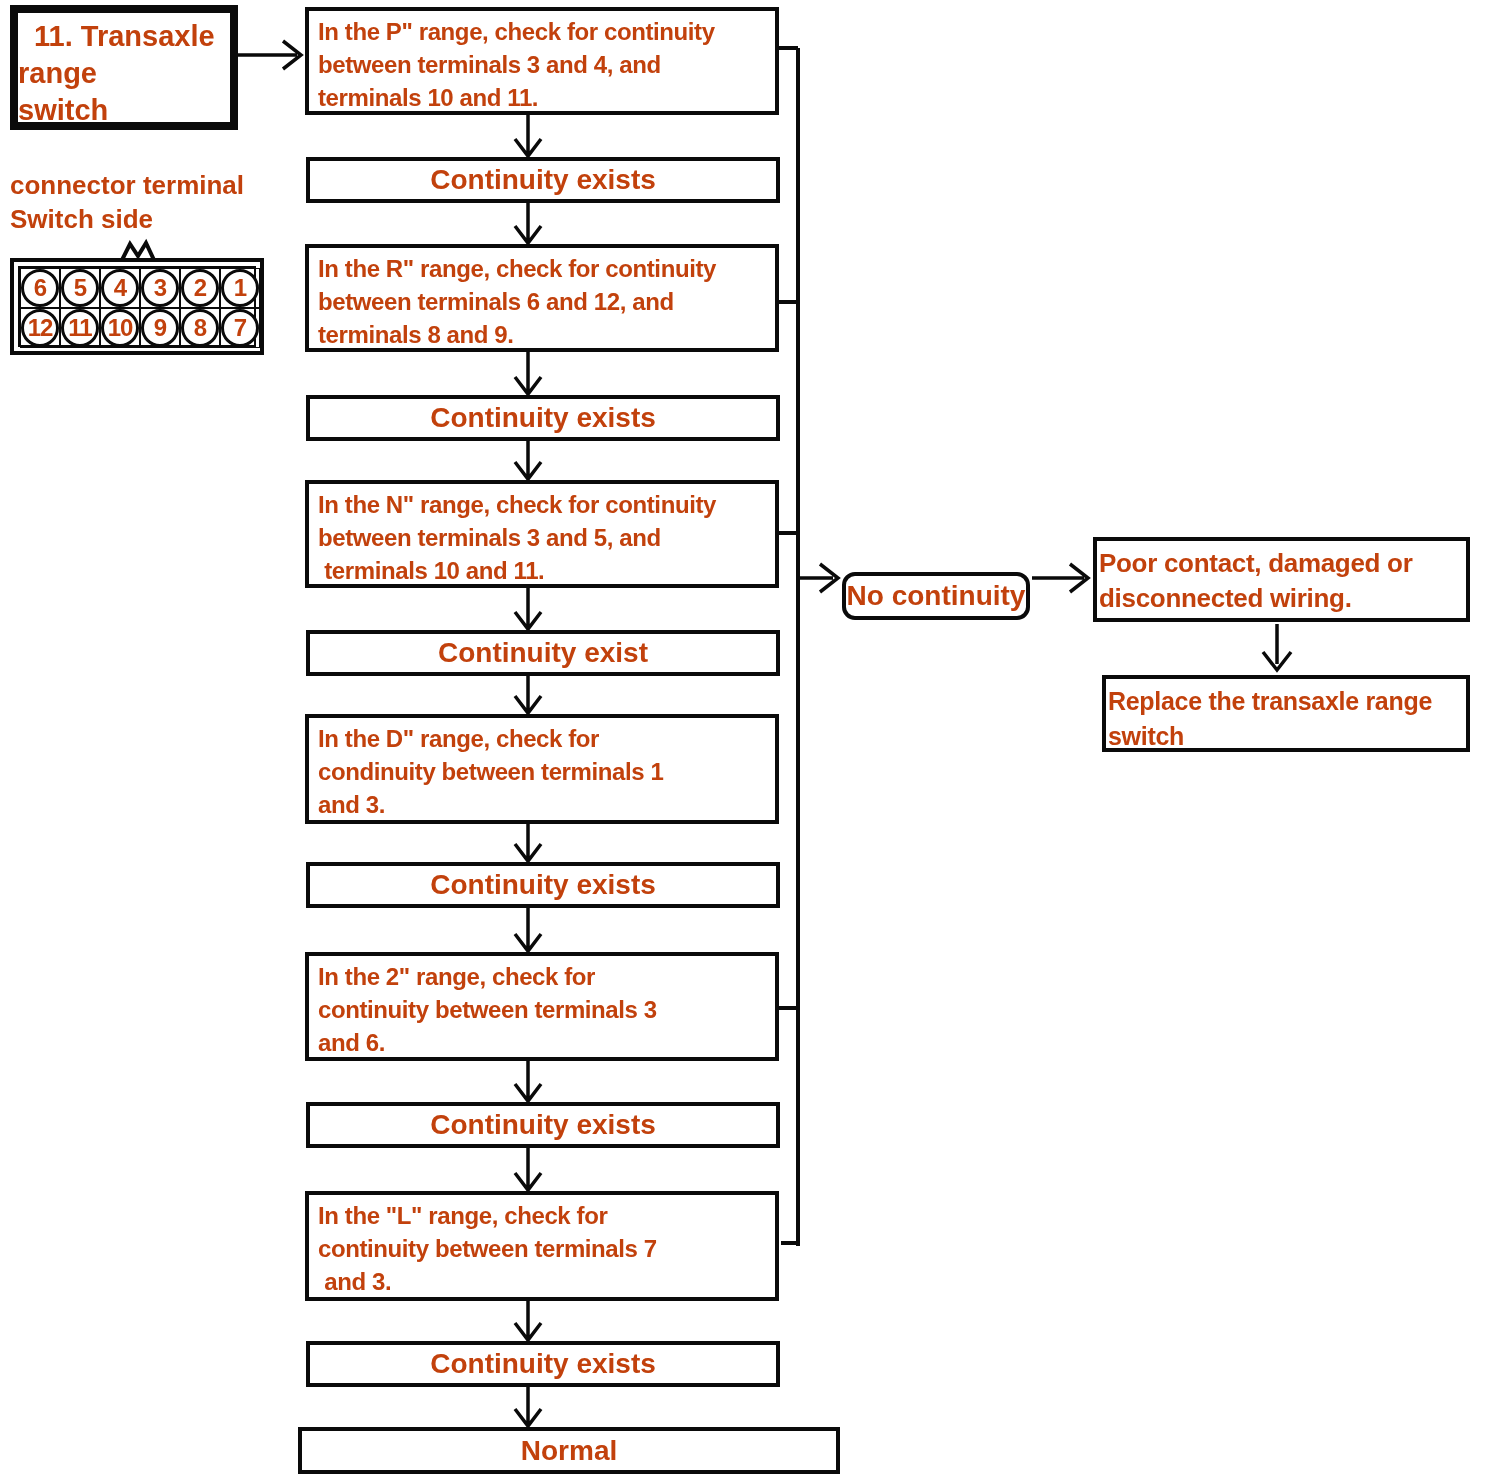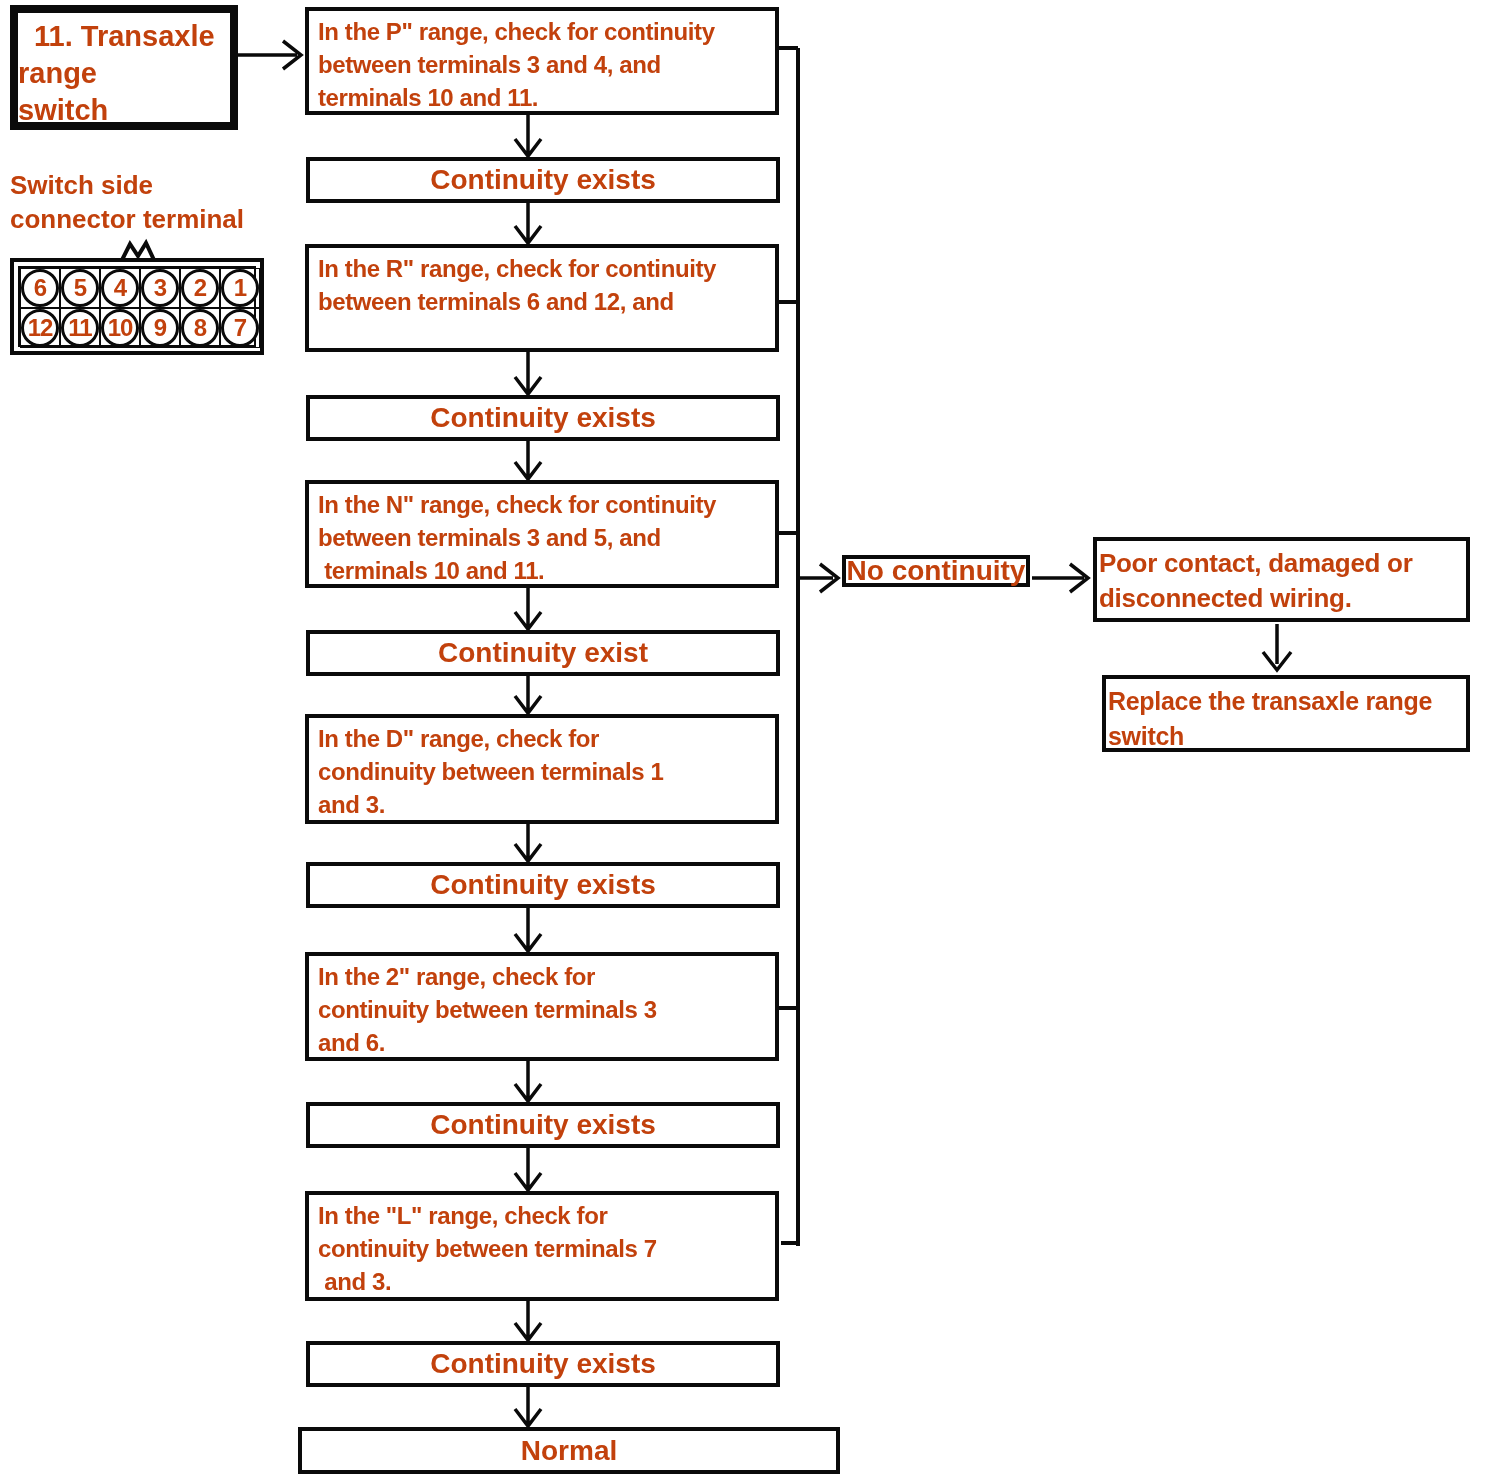--- a/index.html
+++ b/index.html
@@ -81,22 +81,22 @@
     </g>
   </svg>
 
   <div class="titlebox" style="left:10px;top:5px;width:228px;height:125px;">
     <div class="t1">11. Transaxle</div>
     <div class="t2">range</div>
     <div class="t2">switch</div>
   </div>
 
   <div class="label" style="left:10px;top:168px;width:280px;">
+    <div>connector terminal</div>
     <div>Switch side</div>
-    <div>connector terminal</div>
   </div>
 
   <div class="conn-outer">
     <div class="conn-inner">
       <div class="cell">
           <span class="circ">6</span>
         </div>
       <div class="cell">
           <span class="circ">5</span>
         </div>
@@ -139,20 +139,21 @@
     <div class="bl">terminals 10 and 11.</div>
   </div>
 
   <div class="box result" style="left:306px;top:157px;width:474px;height:46px;">
     <span>Continuity exists</span>
   </div>
 
   <div class="box step" style="left:305px;top:244px;width:474px;height:108px;">
     <div class="bl">In the R" range, check for continuity</div>
     <div class="bl">between terminals 6 and 12, and</div>
+    <div class="bl">terminals 8 and 9.</div>
   </div>
 
   <div class="box result" style="left:306px;top:395px;width:474px;height:46px;">
     <span>Continuity exists</span>
   </div>
 
   <div class="box step" style="left:305px;top:480px;width:474px;height:108px;">
     <div class="bl">In the N" range, check for continuity</div>
     <div class="bl">between terminals 3 and 5, and</div>
     <div class="bl"> terminals 10 and 11.</div>
@@ -189,21 +190,21 @@
   </div>
 
   <div class="box result" style="left:306px;top:1341px;width:474px;height:46px;">
     <span>Continuity exists</span>
   </div>
 
   <div class="box result" style="left:298px;top:1427px;width:542px;height:47px;justify-content:center;">
     <span>Normal</span>
   </div>
 
-  <div class="box result" style="left:842px;top:555px;width:188px;height:32px;">
+  <div class="box result" style="left:842px;top:572px;width:188px;height:48px;border-radius:13px;">
     <span>No continuity</span>
   </div>
 
   <div class="box side" style="left:1093px;top:537px;width:377px;height:85px;">
     <div class="bl">Poor contact, damaged or</div>
     <div class="bl">disconnected wiring.</div>
   </div>
 
   <div class="box side" style="left:1102px;top:675px;width:368px;height:77px;font-size:25px;">
     <div class="bl">Replace the transaxle range</div>

